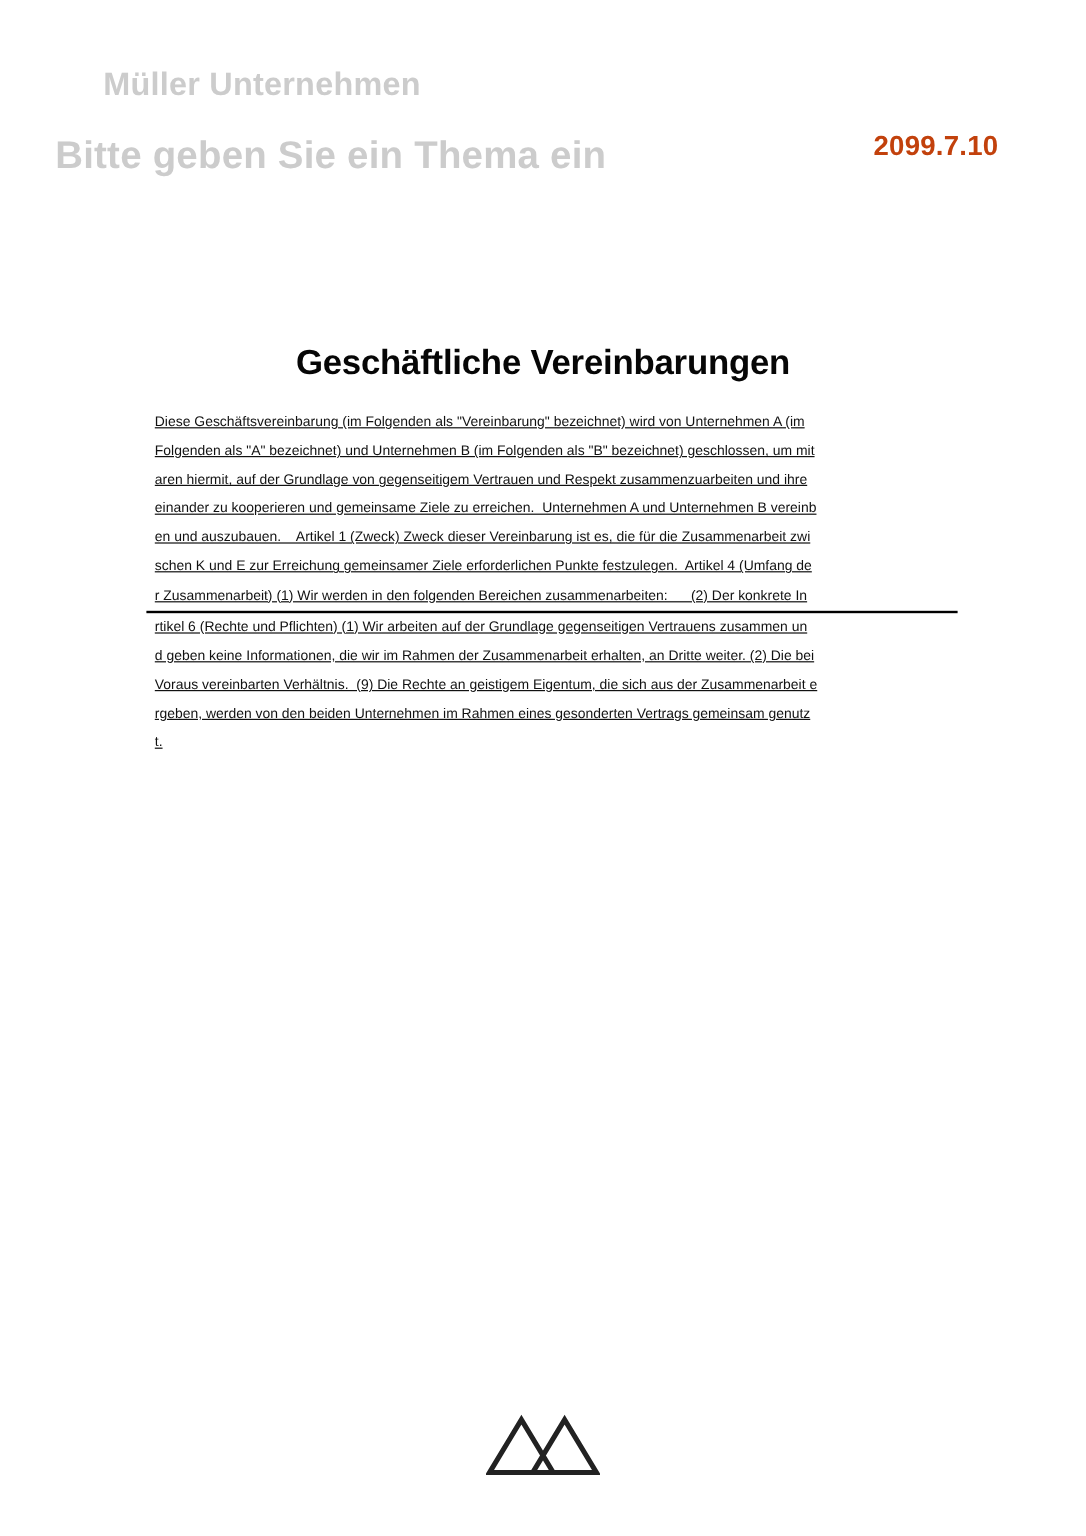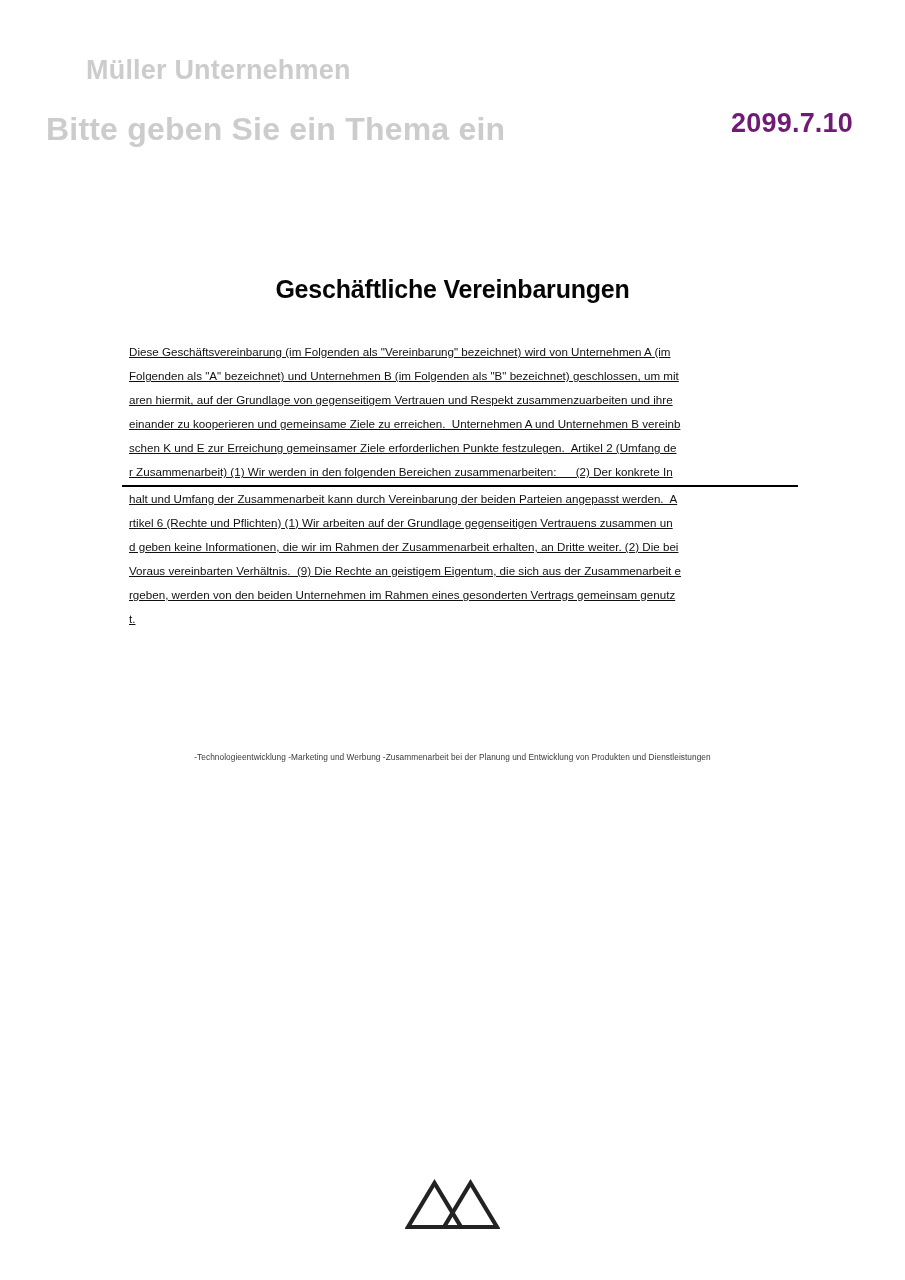--- a/index.html
+++ b/index.html
@@ -48,37 +48,37 @@
     top: 111px;
     font-size: 32px;
     font-weight: bold;
     color: #cccccc;
     letter-spacing: 0.2px;
     white-space: nowrap;
   }
 
   .doc-date {
     position: absolute;
-    right: 52px;
+    right: 73px;
     top: 108px;
-    font-size: 27px;
+    font-size: 23px;
     font-weight: bold;
-    color: #701a75;
+    color: #c2410c;
     letter-spacing: 0.2px;
     white-space: nowrap;
   }
 
   
   .doc-title {
     position: absolute;
     left: 0;
-    top: 258px;
+    top: 268px;
     width: 905px;
     text-align: center;
-    font-size: 25px;
+    font-size: 29px;
     font-weight: bold;
     color: #060606;
     letter-spacing: -0.2px;
   }
 
   
   .doc-body {
     position: absolute;
     left: 129px;
     top: 340px;
@@ -145,31 +145,30 @@
     <div class="doc-date">2099.7.10</div>
   </div>
 
   <h1 class="doc-title">Geschäftliche Vereinbarungen</h1>
 
   <div class="doc-body">
       <div class="body-line">Diese Geschäftsvereinbarung (im Folgenden als "Vereinbarung" bezeichnet) wird von Unternehmen A (im</div>
       <div class="body-line">Folgenden als "A" bezeichnet) und Unternehmen B (im Folgenden als "B" bezeichnet) geschlossen, um mit</div>
       <div class="body-line">aren hiermit, auf der Grundlage von gegenseitigem Vertrauen und Respekt zusammenzuarbeiten und ihre</div>
       <div class="body-line">einander zu kooperieren und gemeinsame Ziele zu erreichen.  Unternehmen A und Unternehmen B vereinb</div>
-      <div class="body-line">schen K und E zur Erreichung gemeinsamer Ziele erforderlichen Punkte festzulegen.  Artikel 2 (Umfang de</div>
+      <div class="body-line">en und auszubauen.    Artikel 1 (Zweck) Zweck dieser Vereinbarung ist es, die für die Zusammenarbeit zwi</div>
+      <div class="body-line">schen K und E zur Erreichung gemeinsamer Ziele erforderlichen Punkte festzulegen.  Artikel 4 (Umfang de</div>
       <div class="body-line underlined">r Zusammenarbeit) (1) Wir werden in den folgenden Bereichen zusammenarbeiten:      (2) Der konkrete In</div>
-      <div class="body-line">halt und Umfang der Zusammenarbeit kann durch Vereinbarung der beiden Parteien angepasst werden.  A</div>
       <div class="body-line">rtikel 6 (Rechte und Pflichten) (1) Wir arbeiten auf der Grundlage gegenseitigen Vertrauens zusammen un</div>
       <div class="body-line">d geben keine Informationen, die wir im Rahmen der Zusammenarbeit erhalten, an Dritte weiter. (2) Die bei</div>
       <div class="body-line">Voraus vereinbarten Verhältnis.  (9) Die Rechte an geistigem Eigentum, die sich aus der Zusammenarbeit e</div>
       <div class="body-line">rgeben, werden von den beiden Unternehmen im Rahmen eines gesonderten Vertrags gemeinsam genutz</div>
       <div class="body-line">t.</div>
     </div>
 
-  <div class="footnote">-Technologieentwicklung -Marketing und Werbung -Zusammenarbeit bei der Planung und Entwicklung von Produkten und Dienstleistungen</div>
 
   <div class="footer-logo">
     <svg viewBox="0 0 95 52" xmlns="http://www.w3.org/2000/svg">
       <g fill="none" stroke="#222222" stroke-width="4.2" stroke-linejoin="miter">
         <path d="M3 49 L29.5 5 L56 49 Z"></path>
         <path d="M39 49 L65.5 5 L92 49 Z"></path>
       </g>
     </svg>
   </div>
 

